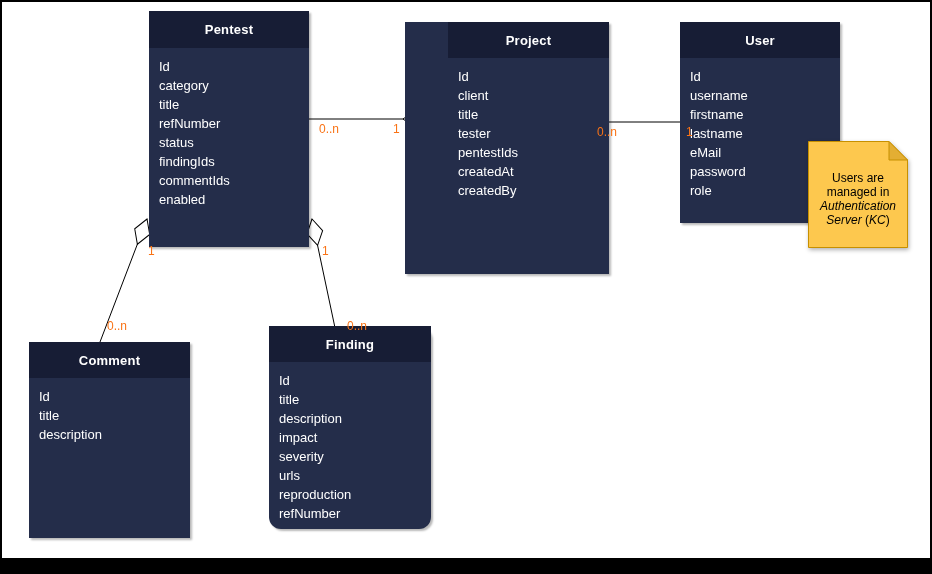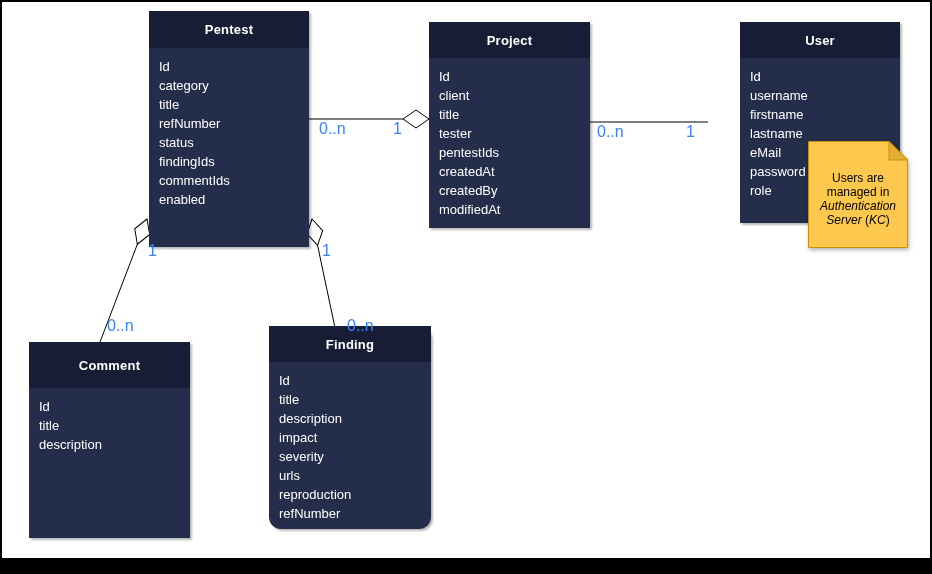--- a/index.html
+++ b/index.html
@@ -39,22 +39,22 @@
     padding:9px 10px 0 10px;
   }
   .field{
     color:#ffffff;
     font-size:13px;
     line-height:19px;
     white-space:nowrap;
   }
   .mult{
     position:absolute;
-    font-size:16px;
-    color:#3b82f6;
+    font-size:12px;
+    color:#f97316;
     line-height:14px;
     white-space:nowrap;
   }
   .note{
     position:absolute;
     filter:drop-shadow(1px 2px 2px rgba(0,0,0,0.3));
   }
   .note svg{display:block;}
   .note-text{
     position:absolute;
@@ -95,53 +95,52 @@
       <div class="field">category</div>
       <div class="field">title</div>
       <div class="field">refNumber</div>
       <div class="field">status</div>
       <div class="field">findingIds</div>
       <div class="field">commentIds</div>
       <div class="field">enabled</div>
     </div>
   </div>
 
-  <div class="entity" style="left:429px;top:22px;width:161px;height:206px;">
+  <div class="entity" style="left:405px;top:22px;width:161px;height:252px;padding-left:43px;">
     <div class="entity-header" style="height:36px;">
       <span>Project</span>
     </div>
     <div class="entity-fields">
       <div class="field">Id</div>
       <div class="field">client</div>
       <div class="field">title</div>
       <div class="field">tester</div>
       <div class="field">pentestIds</div>
       <div class="field">createdAt</div>
       <div class="field">createdBy</div>
-      <div class="field">modifiedAt</div>
     </div>
   </div>
 
-  <div class="entity" style="left:740px;top:22px;width:160px;height:201px;">
+  <div class="entity" style="left:680px;top:22px;width:160px;height:201px;">
     <div class="entity-header" style="height:36px;">
       <span>User</span>
     </div>
     <div class="entity-fields">
       <div class="field">Id</div>
       <div class="field">username</div>
       <div class="field">firstname</div>
       <div class="field">lastname</div>
       <div class="field">eMail</div>
       <div class="field">password</div>
       <div class="field">role</div>
     </div>
   </div>
 
   <div class="entity" style="left:29px;top:342px;width:161px;height:196px;">
-    <div class="entity-header" style="height:46px;text-align:right;">
+    <div class="entity-header" style="height:36px;text-align:right;">
       <span>Comment</span>
     </div>
     <div class="entity-fields">
       <div class="field">Id</div>
       <div class="field">title</div>
       <div class="field">description</div>
     </div>
   </div>
 
   <div class="entity" style="left:269px;top:326px;width:162px;height:203px;border-radius:12px;">

